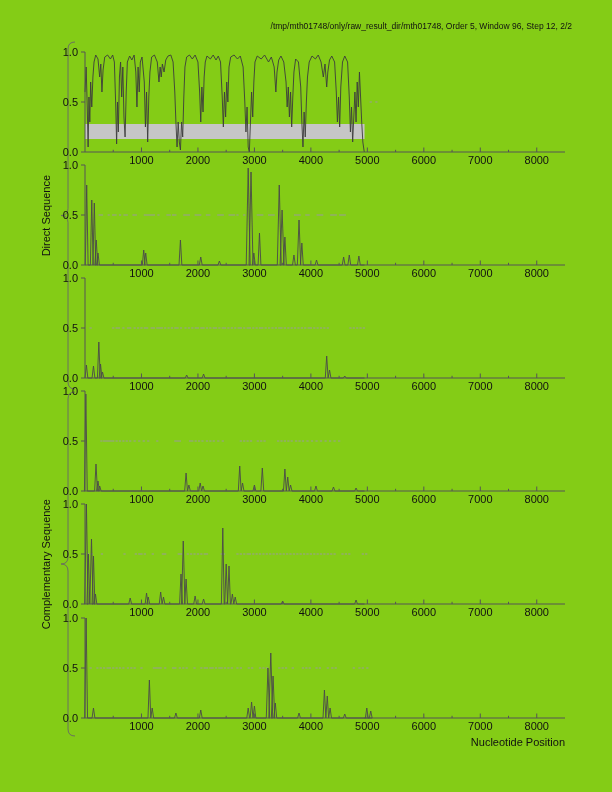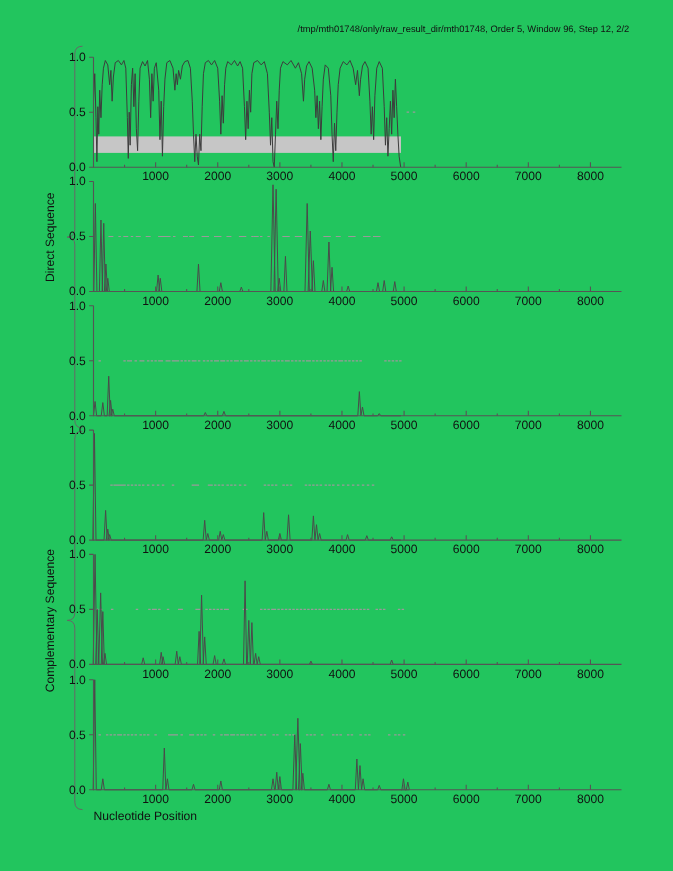--- a/index.html
+++ b/index.html
@@ -1,23 +1,23 @@
 <!DOCTYPE html>
 <html><head>
 <meta charset="utf-8">
 <style>
   html,body{margin:0;padding:0;background:#fff;}
-  #page{position:relative;width:612px;height:792px;background:#22c55e;overflow:hidden;
+  #page{position:relative;width:612px;height:792px;background:#84cc16;overflow:hidden;
         font-family:"Liberation Sans", sans-serif;color:#1a1a1a;}
   #title{position:absolute;top:21px;right:40px;font-size:8.5px;letter-spacing:0;color:#111;}
   #plots{position:absolute;left:0;top:0;width:612px;height:792px;}
   .panel-svg{position:absolute;overflow:visible;}
   .vlabel{position:absolute;writing-mode:vertical-rl;transform:rotate(180deg);
           font-size:11px;color:#111;white-space:nowrap;}
-  #xlabel{position:absolute;top:736px;left:85px;width:480px;text-align:left;
+  #xlabel{position:absolute;top:736px;left:85px;width:480px;text-align:right;
           font-size:11px;color:#111;}
   #braces{position:absolute;left:0;top:0;}
 </style>
 </head>
 <body>
 
 <div id="page">
   <div id="title">/tmp/mth01748/only/raw_result_dir/mth01748, Order 5, Window 96, Step 12, 2/2</div>
 
   <svg id="braces" width="90" height="792">

